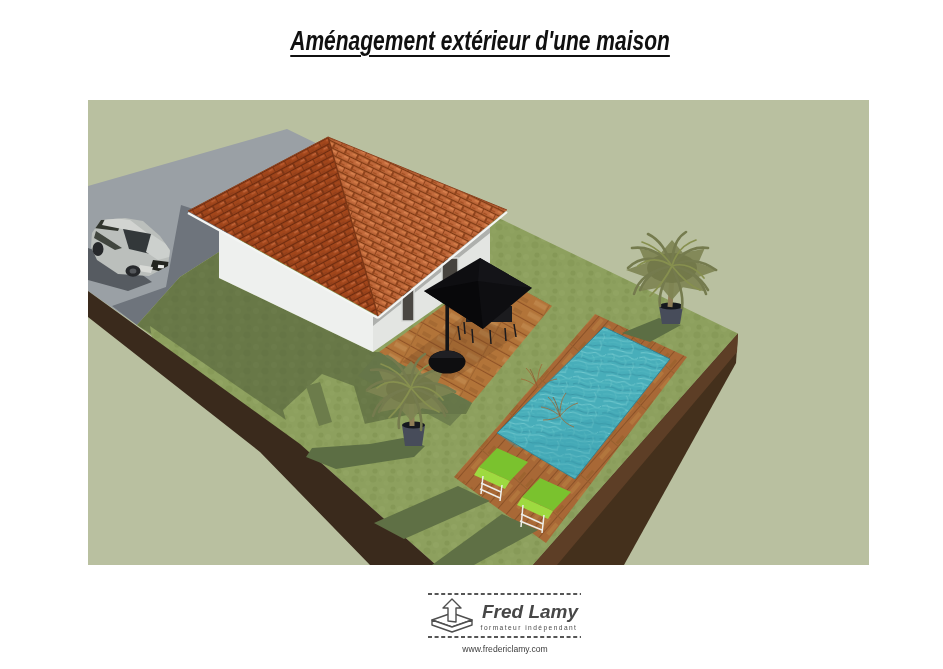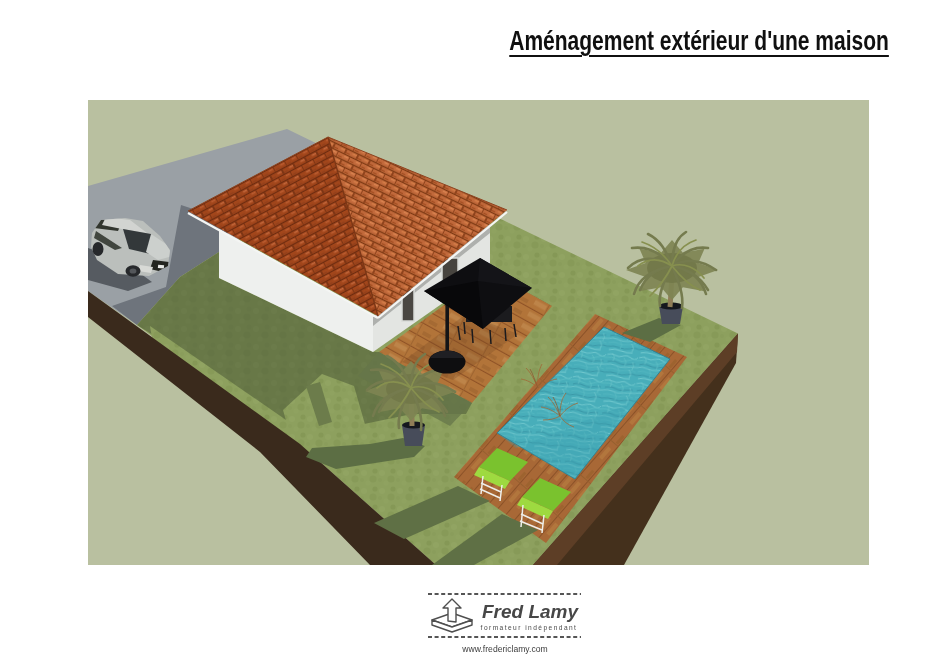--- a/index.html
+++ b/index.html
@@ -1,18 +1,18 @@
 <!DOCTYPE html>
 <html><head>
 <meta charset="utf-8">
 <style>
   html,body{margin:0;padding:0;background:#ffffff;width:943px;height:669px;overflow:hidden;}
   body{font-family:"Liberation Sans",sans-serif;position:relative;}
-  #title{position:absolute;left:0;top:25px;width:943px;text-align:right;
-         font-size:28px;font-weight:bold;color:#101010;}
+  #title{position:absolute;left:0;top:25px;width:943px;text-align:center;
+         font-size:28px;font-weight:bold;color:#101010;font-style:italic;}
   #title span{display:inline-block;transform:scaleX(0.75);transform-origin:50% 50%;position:relative;left:9px;}
   #title u{text-decoration:underline;text-underline-offset:5px;text-decoration-thickness:2px;}
   #scene{position:absolute;left:88px;top:100px;}
   #logo{position:absolute;left:0px;top:580px;}
 </style>
 </head>
 <body>
 
 <div id="title"><span><u>Aménagement extérieur d'une maison</u></span></div>
 

